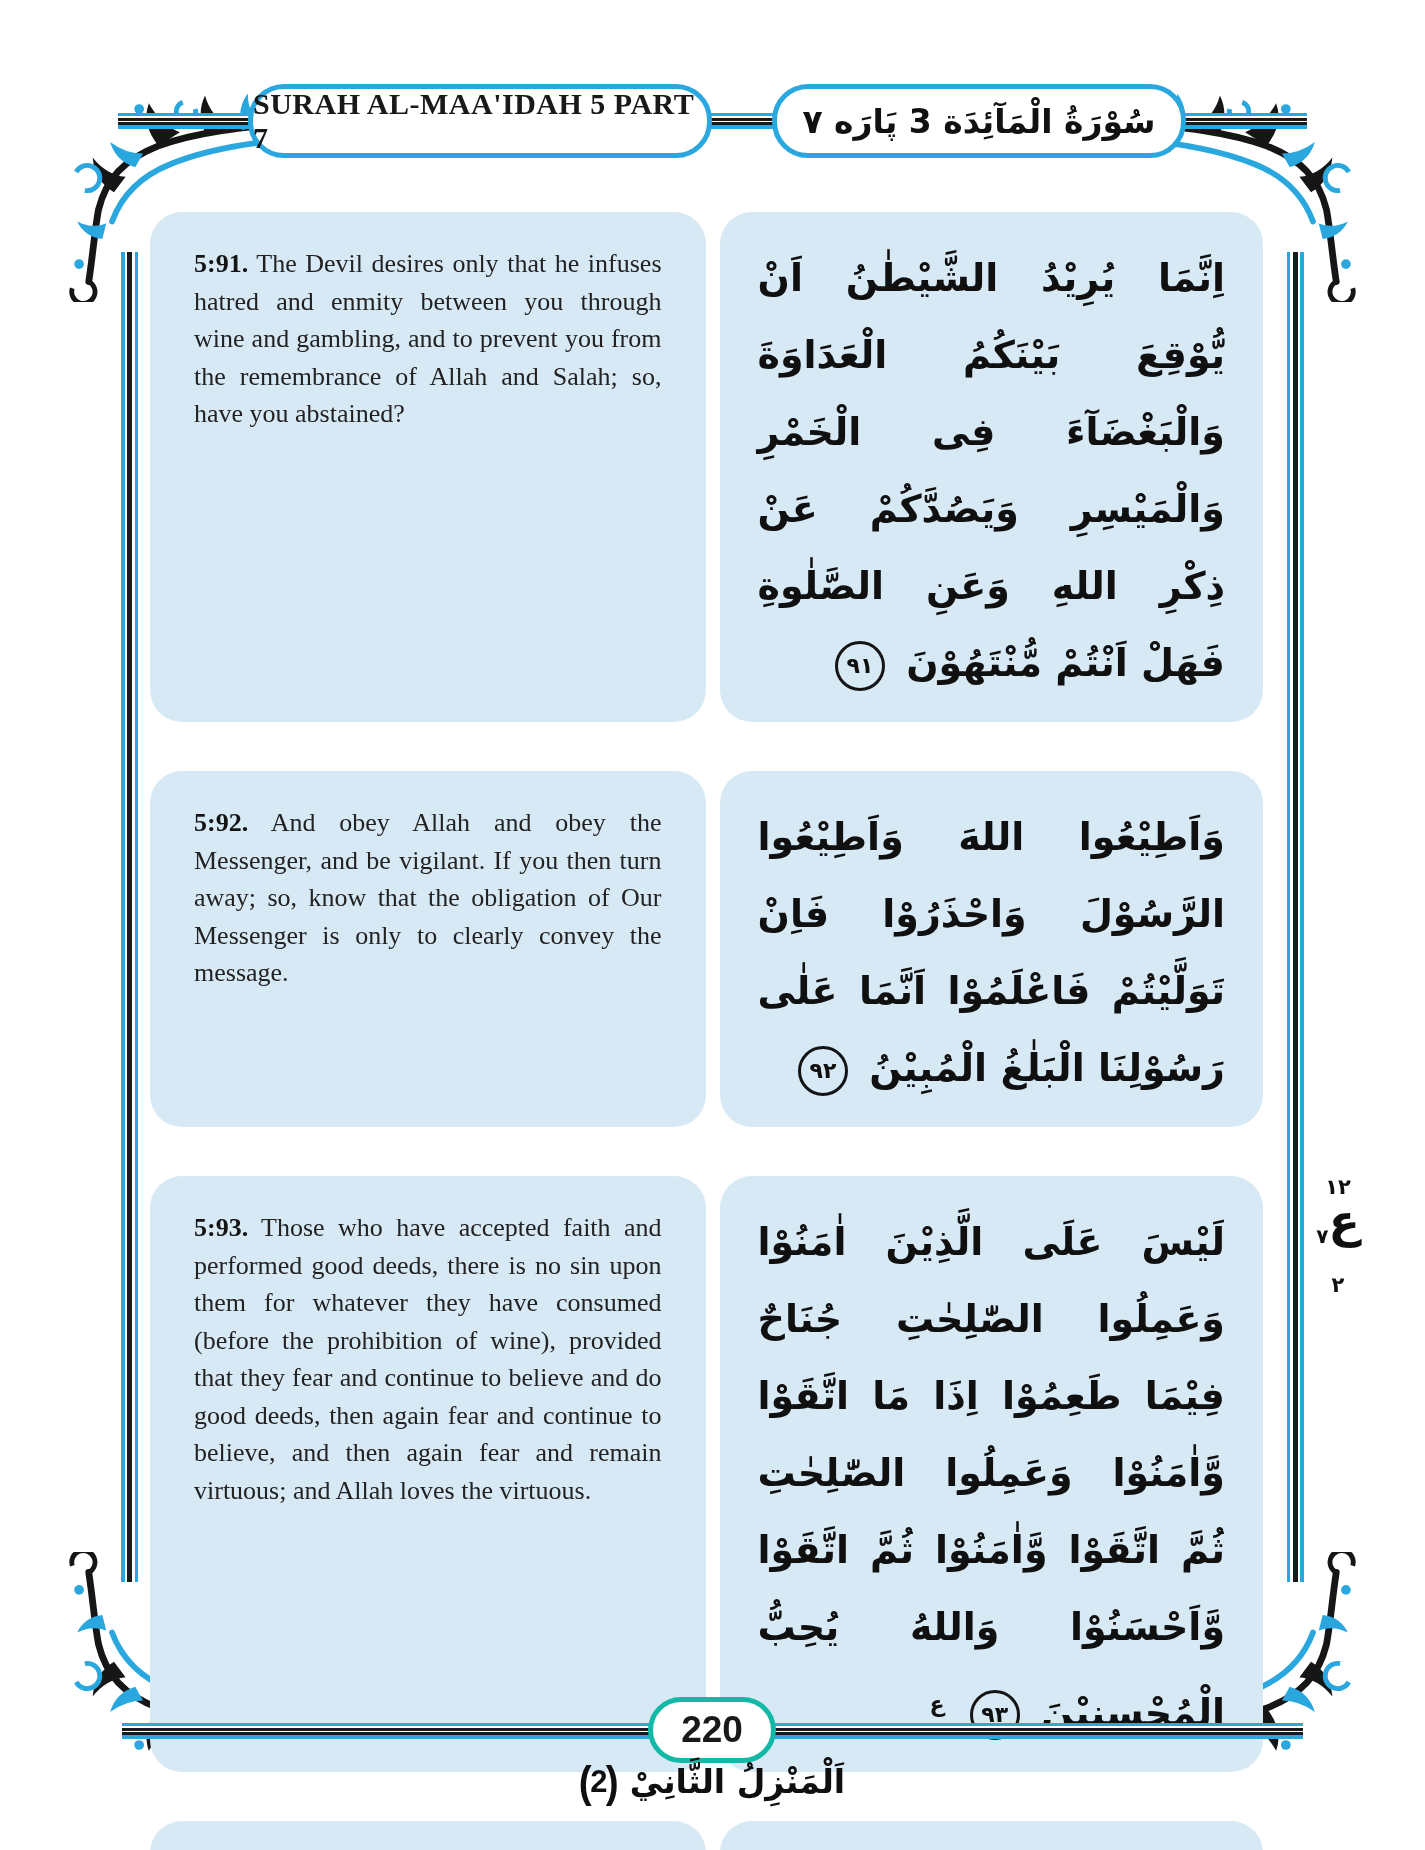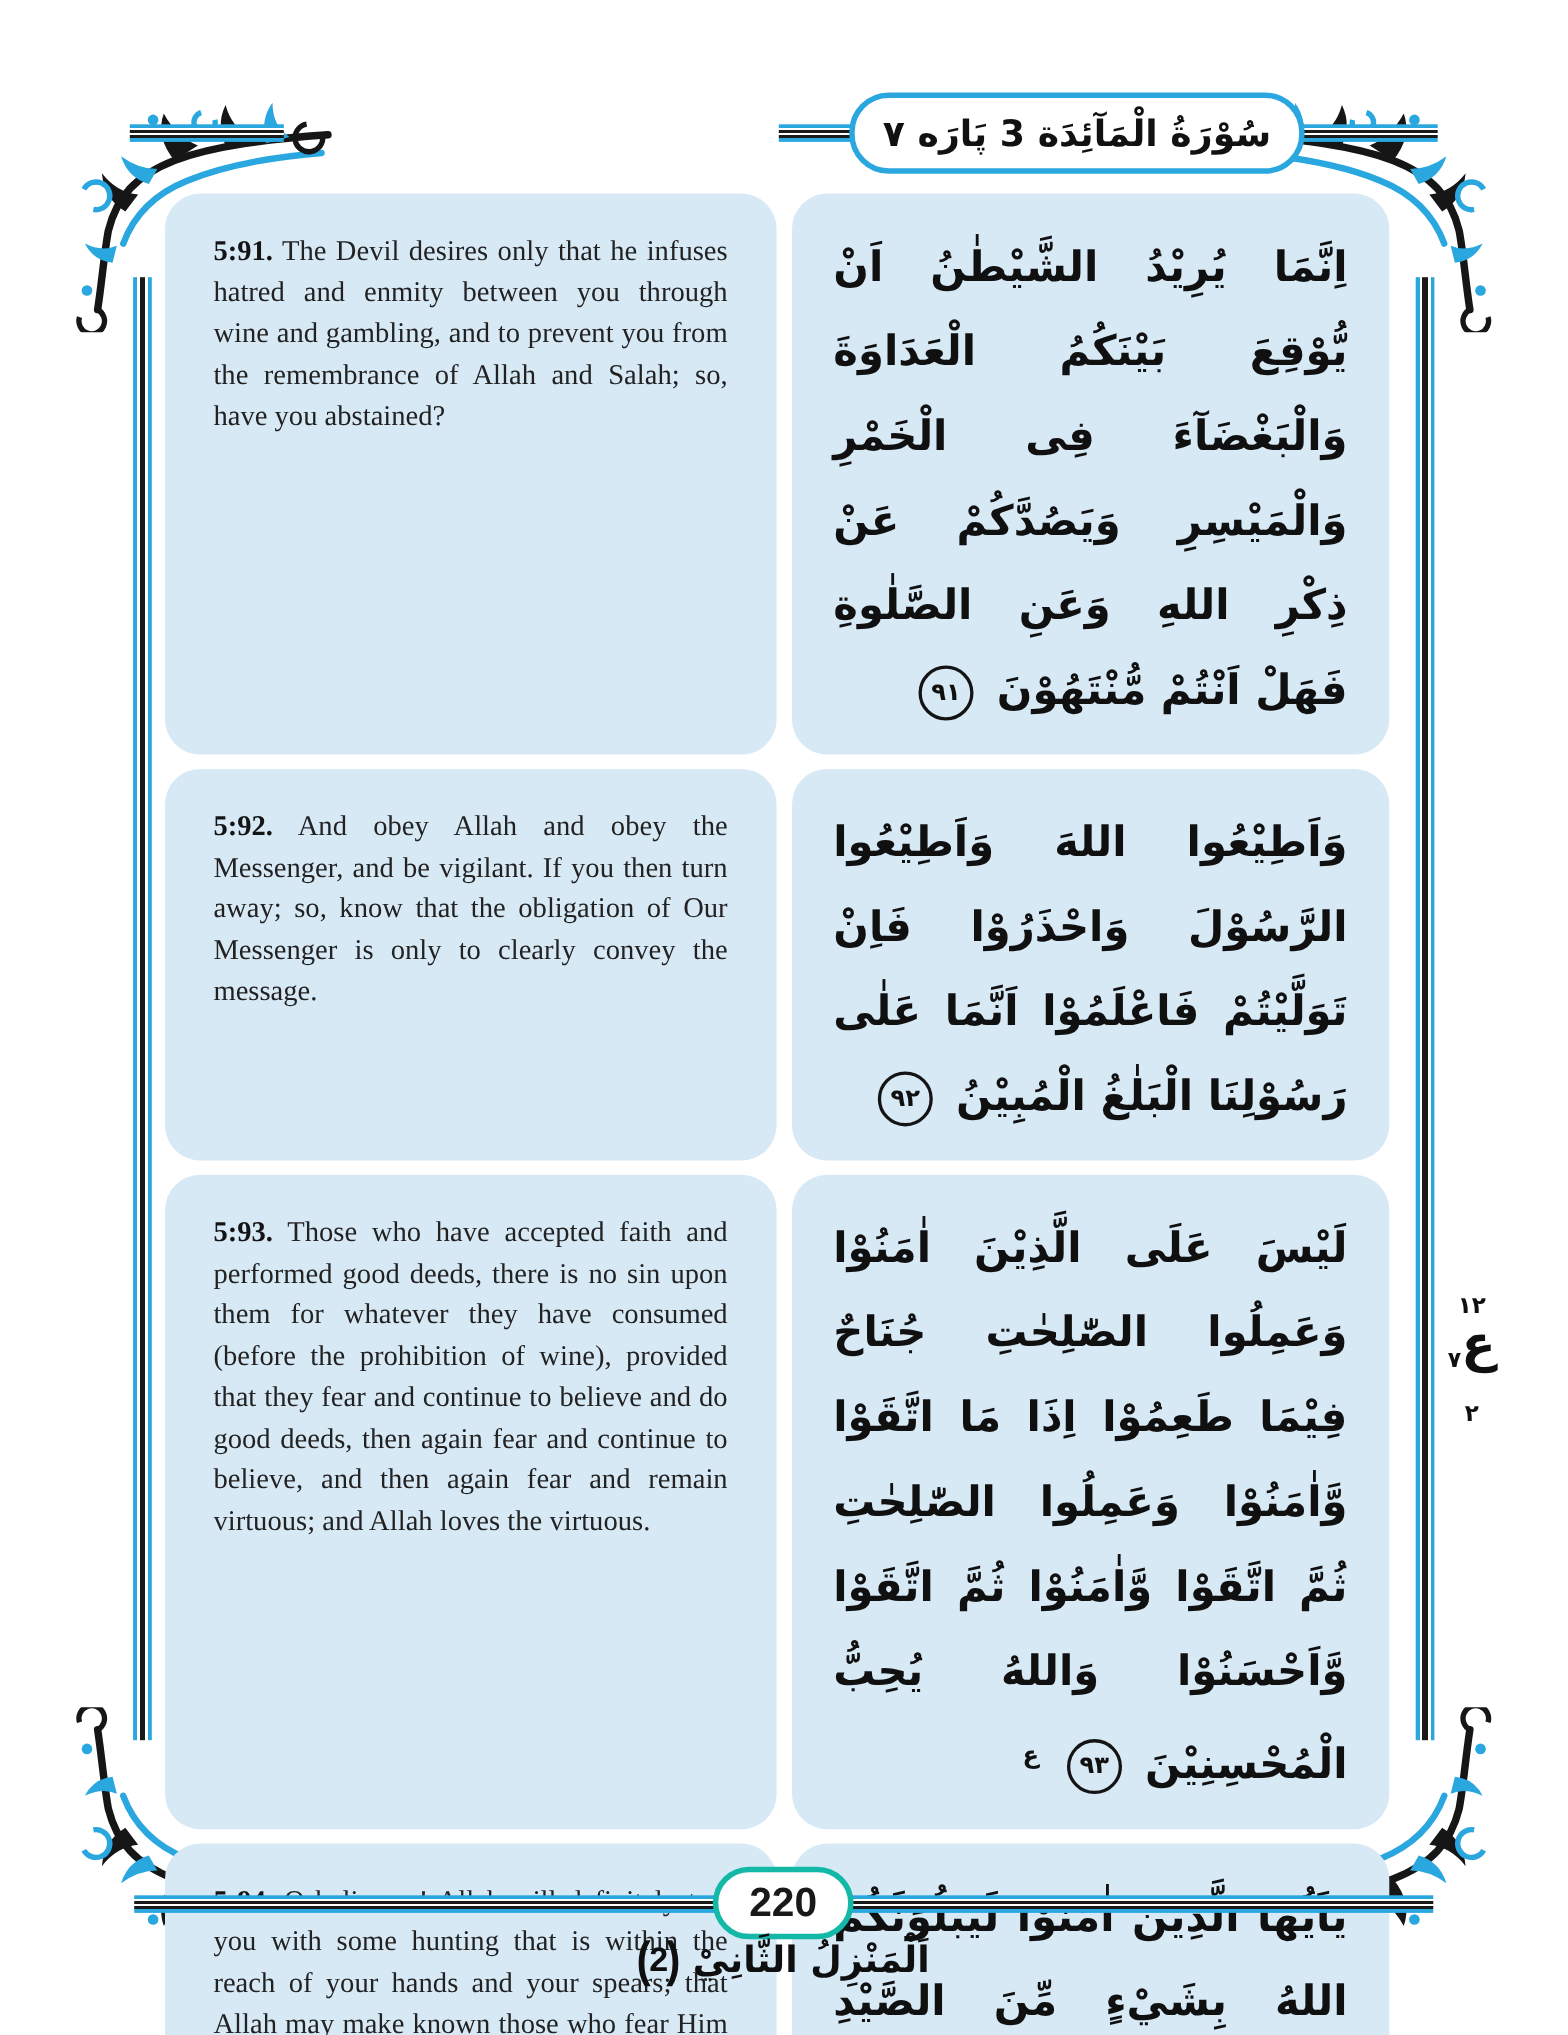--- a/index.html
+++ b/index.html
@@ -32,21 +32,21 @@
   .orn{position:absolute;width:252px;height:228px;}
   .orn svg{width:100%;height:100%;}
   .orn-tl{left:50px;top:74px;}
   .orn-tr{right:50px;top:74px;transform:scaleX(-1);}
   .orn-bl{left:50px;top:1552px;transform:scaleY(-1);}
   .orn-br{right:50px;top:1552px;transform:scale(-1,-1);}
 
   
   .content{position:absolute;left:150px;top:176px;width:1113px;
            display:flex;flex-direction:column;gap:13px;}
-  .verse-row{display:flex;gap:14px;align-items:stretch;}
+  .verse-row{display:flex;gap:14px;align-items:stretch;margin-top:36px;}
   .card{border-radius:32px;background:#d8e9f6;box-sizing:border-box;}
   .card-en{flex:1 1 0;padding:33px 44px 24px 44px;font-size:26px;line-height:37.5px;
            text-align:justify;color:#222;}
   .card-en .ref{font-weight:bold;color:#141414;}
   .card-ar{flex:1 1 0;padding:28px 38px 20px 38px;direction:rtl;
            font-family:"DejaVu Sans",sans-serif;font-weight:bold;
            font-size:38px;line-height:77px;text-align:justify;color:#101010;}
   .row-1{min-height:364px;} .row-2{min-height:284px;}
   .row-3{min-height:424px;} .row-4{min-height:406px;}
   .ayah-circle{display:inline-flex;width:44px;height:44px;border:3px solid #141414;
@@ -117,20 +117,23 @@
         <use href="#flourish"></use>
       </svg></div>
 
   <div class="v-rule" style="left:121px;top:252px;height:1330px;"></div>
   <div class="v-rule" style="left:1287px;top:252px;height:1330px;"></div>
 
   <div class="h-rule" style="left:118px;top:113px;width:140px;"></div>
   <div class="h-rule" style="left:708px;top:113px;width:70px;"></div>
   <div class="h-rule" style="left:1182px;top:113px;width:125px;"></div>
 
+  <div class="pill pill-left">
+    <span class="t">SURAH AL-MAA'IDAH 5 PART 7</span>
+  </div>
   <div class="pill pill-right">
     <span class="t" lang="ar">سُوْرَةُ الْمَآئِدَة 3 پَارَه ٧</span>
   </div>
 
   <div class="content">
 
     <div class="verse-row row-1">
       <div class="card card-en">
         <span class="ref">5:91.</span>
         <span>The Devil desires only that he infuses hatred and enmity between you through wine and gambling, and to prevent you from the remembrance of Allah and Salah; so, have you abstained?</span>

